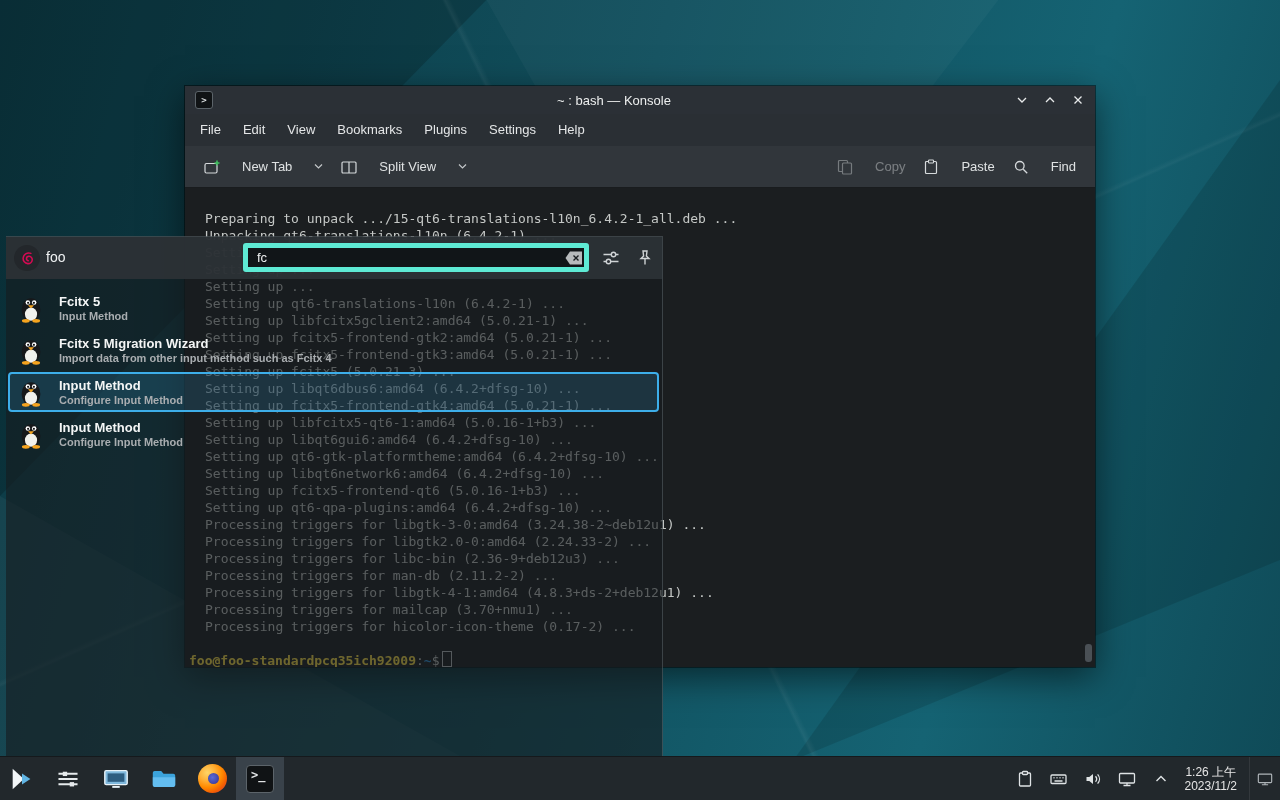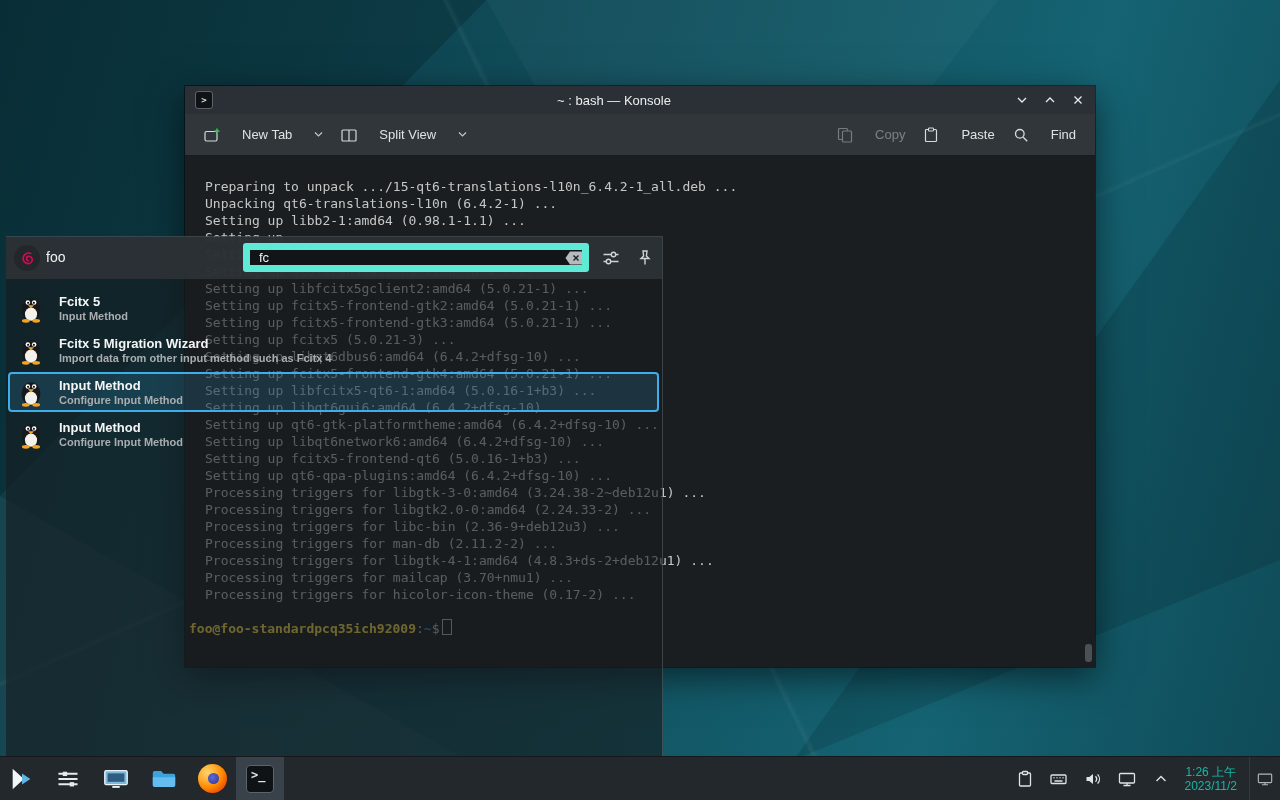--- a/index.html
+++ b/index.html
@@ -57,21 +57,21 @@
   
   .launcher{position:absolute;left:6px;top:236px;width:657px;height:520px;z-index:20;
     background:rgba(22,27,31,.62);
     border-top:1px solid rgba(130,140,145,.35);border-right:1px solid rgba(130,140,145,.35);
     box-sizing:border-box;}
   .launcher-header{position:relative;height:42px;background:rgba(44,49,54,.93);}
   .distro-logo{position:absolute;left:8px;top:8px;width:26px;height:26px;border-radius:50%;
     background:#23272b;display:flex;align-items:center;justify-content:center;}
   .user-label{position:absolute;left:40px;top:12px;font-size:14px;color:#f0f2f3;}
   .search-input{position:absolute;left:237px;top:6px;width:346px;height:29px;box-sizing:border-box;
-    background:#111518;border:7px solid #5eead4;border-radius:3px;color:#eef0f0;
+    background:#111518;border:5px solid #5eead4;border-radius:3px;color:#eef0f0;
     font-size:13px;font-family:"Liberation Sans",sans-serif;padding:0 28px 0 9px;outline:none;}
   .clear-btn{position:absolute;left:559px;top:14px;width:18px;height:14px;}
   .hdr-btn{position:absolute;top:12px;width:18px;height:18px;}
   .hdr-btn.sliders{left:596px;}
   .hdr-btn.pin{left:630px;}
 
   .results{position:absolute;left:0;top:50px;width:100%;font-weight:bold;}
   .result-row{position:relative;height:42px;display:flex;align-items:center;padding-left:10px;box-sizing:border-box;}
   .result-row > *{position:relative;}
   .result-row.selected::before{content:"";position:absolute;left:2px;right:3px;top:1px;bottom:1px;
@@ -89,21 +89,21 @@
   .task-btn.active{background:#39424a;}
   .konsole-glyph{width:28px;height:28px;background:#101315;border:1px solid #5c646a;border-radius:4px;
     color:#e2e5e6;font:bold 12px "DejaVu Sans Mono",monospace;display:flex;align-items:flex-start;
     justify-content:flex-start;padding:2px 0 0 4px;box-sizing:border-box;}
   .firefox-ball{width:29px;height:29px;border-radius:50%;position:relative;
     background:radial-gradient(circle at 32% 30%,#ffd567 0%,#ffb037 28%,#ff8a00 52%,#f25c03 72%,#c23a6b 100%);}
   .firefox-ball::after{content:"";position:absolute;left:10px;top:9px;width:11px;height:11px;border-radius:50%;
     background:radial-gradient(circle at 40% 40%,#5a6bd8,#35308c);}
   .tray{margin-left:auto;display:flex;align-items:center;gap:14px;padding-right:6px;}
   .tray-btn{width:20px;height:20px;display:flex;align-items:center;justify-content:center;}
-  .clock{margin:0 12px 0 8px;text-align:center;color:#14b8a6;font-size:12px;line-height:14px;}
+  .clock{margin:0 12px 0 8px;text-align:center;color:#e5e5e5;font-size:12px;line-height:14px;}
   .show-desktop{width:30px;height:43px;border-left:1px solid rgba(255,255,255,.08);
     display:flex;align-items:center;justify-content:center;}
 </style>
 </head>
 <body>
 
 <div class="desktop">
   <div class="facet f1"></div>
   <div class="facet f2"></div>
   <div class="facet f3"></div>
@@ -143,20 +143,29 @@
           </svg>
       </span>
       <span class="win-btn">
         <svg width="12" height="12" viewBox="0 0 12 12">
             <path d="M2.5 2.5 l7 7 M9.5 2.5 l-7 7" stroke="#e8eaeb" stroke-width="1.3"></path>
           </svg>
       </span>
     </span>
   </div>
 
+  <div class="menubar">
+    <span class="menu-item">File</span>
+    <span class="menu-item">Edit</span>
+    <span class="menu-item">View</span>
+    <span class="menu-item">Bookmarks</span>
+    <span class="menu-item">Plugins</span>
+    <span class="menu-item">Settings</span>
+    <span class="menu-item">Help</span>
+  </div>
 
   <div class="toolbar">
     <span class="tb-group">
       <svg width="16" height="16" viewBox="0 0 16 16">
         <rect x="1" y="4.5" width="12" height="9.5" rx="1.5" fill="none" stroke="#d6dadc" stroke-width="1.2"></rect>
         <path d="M13 1.5 v5 M10.5 4 h5" stroke="#3fbf5f" stroke-width="1.6" fill="none"></path>
       </svg>
       <span>New Tab</span>
       <svg width="9" height="7" viewBox="0 0 9 7">
         <path d="M1 1.5 l3.5 3.5 3.5-3.5" fill="none" stroke="#c3c7c9" stroke-width="1.2"></path>

